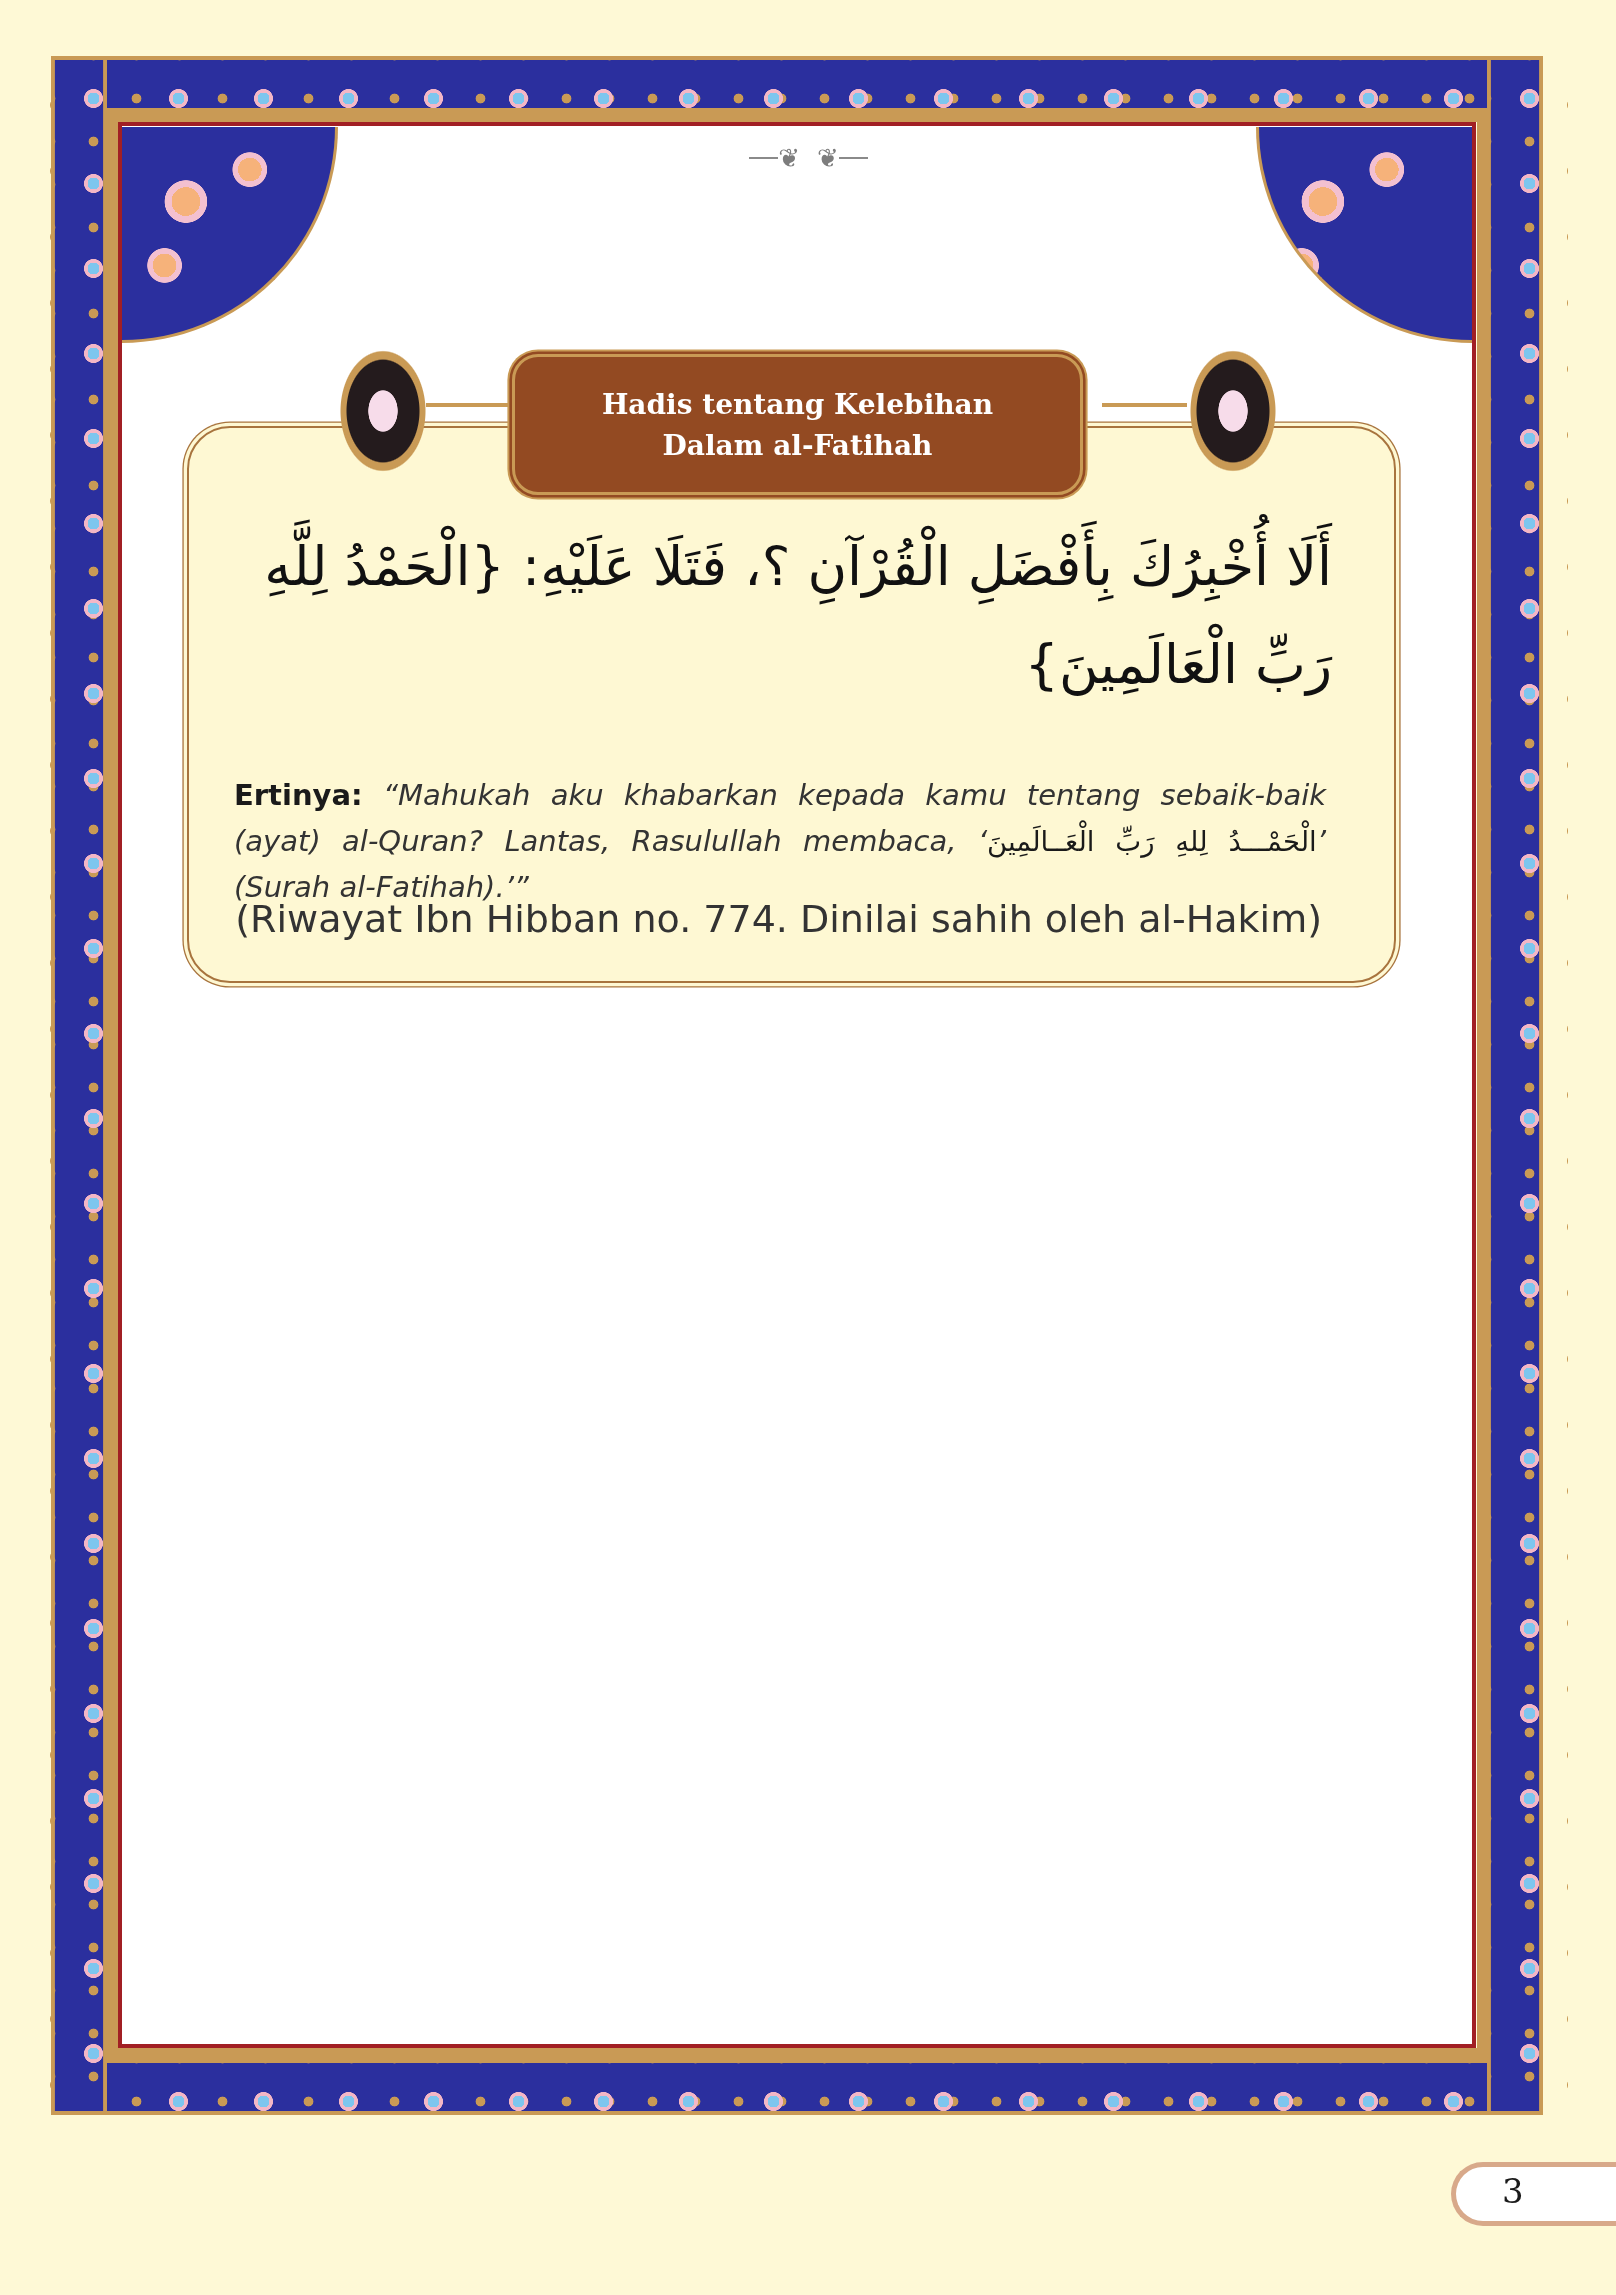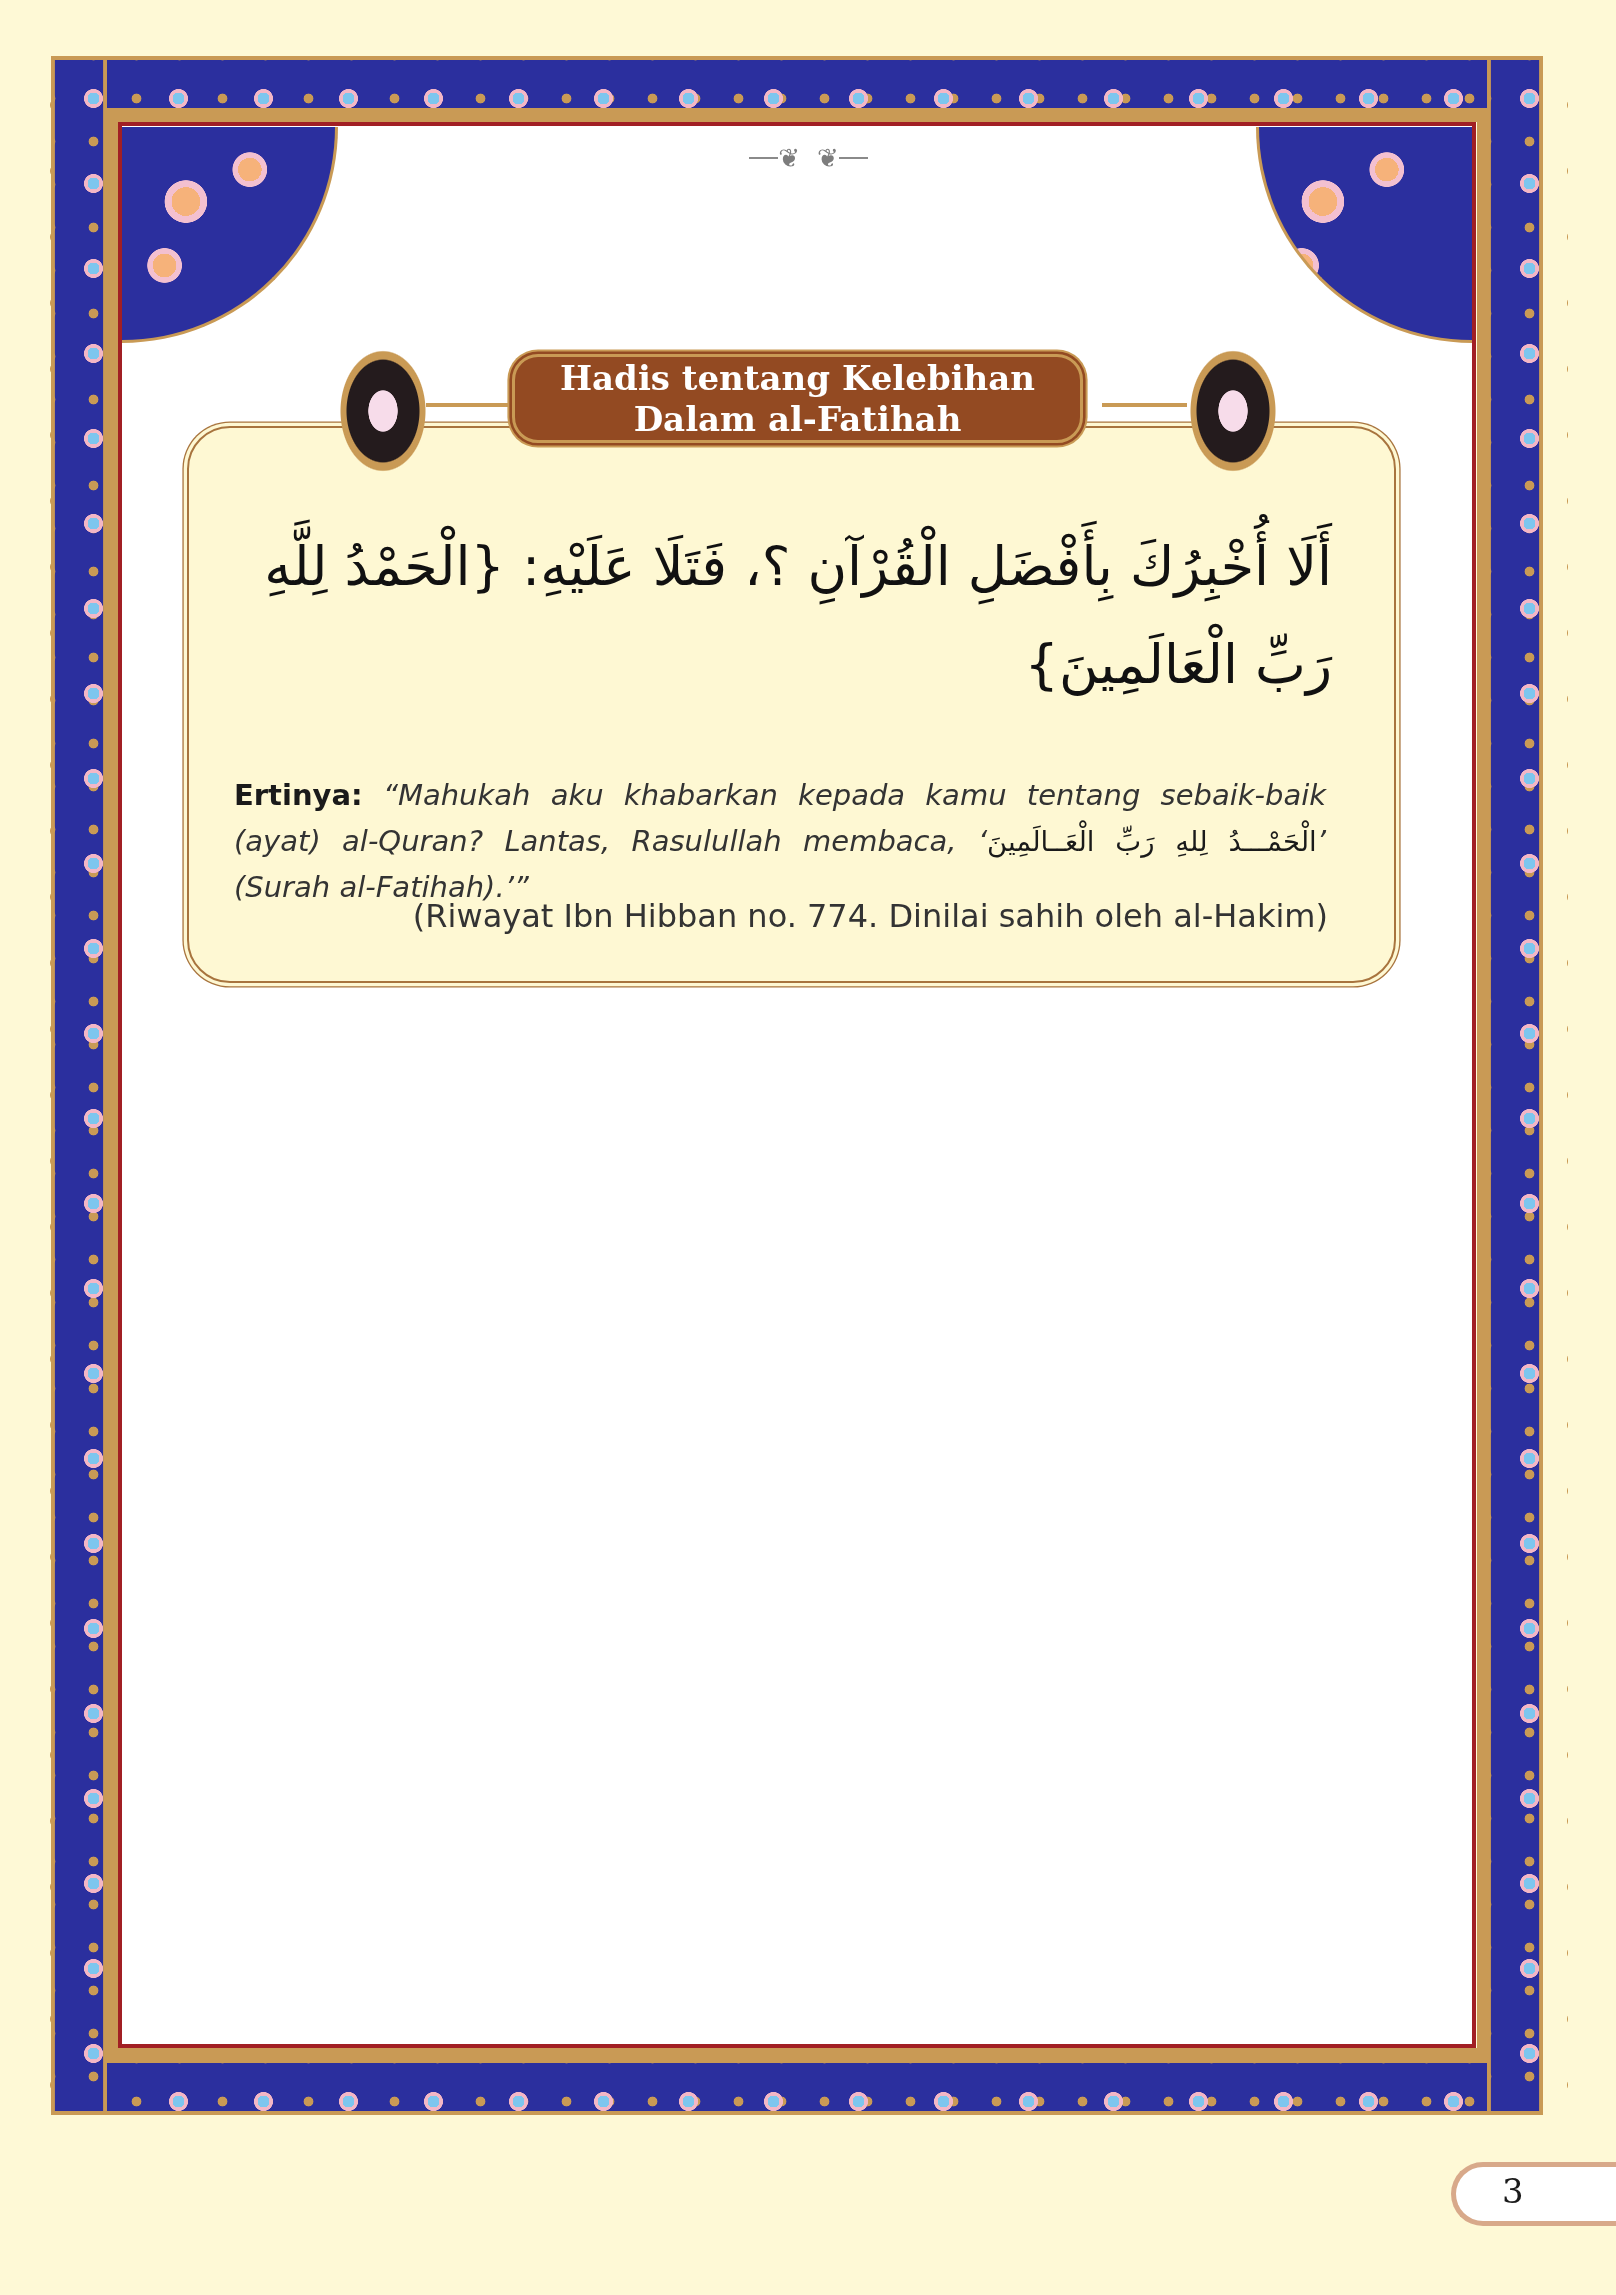--- a/index.html
+++ b/index.html
@@ -65,27 +65,27 @@
       position: absolute; left: 0; top: 143px; width: 1617px; text-align: center;
       color: #6e6e6e;
       font-family: "DejaVu Serif", serif; font-style: italic; font-size: 30px;
       display: flex; justify-content: center; align-items: center; gap: 17px;
     }
     .flourish { display: inline-flex; align-items: center; color: #7d7d7d; font-style: normal; font-size: 26px; }
     .flourish .line { display: inline-block; width: 29.5px; height: 2px; background: #8a8a8a; }
 
     
     .title-banner {
-      position: absolute; left: 512px; top: 354px; width: 571px; height: 89px;
+      position: absolute; left: 512px; top: 354px; width: 571px; height: 141px;
       background: #934A22; color: #ffffff;
       border: 3.3px solid #C99A55; border-radius: 26px;
       box-shadow: 0 0 0 2.6px #934A22, 0 0 0 4.6px #C99A55;
       box-sizing: border-box;
       display: flex; flex-direction: column; justify-content: center; align-items: center;
-      font-family: "DejaVu Serif", serif; font-weight: bold; font-size: 34px; line-height: 41px;
+      font-family: "DejaVu Serif", serif; font-weight: bold; font-size: 28px; line-height: 41px;
       z-index: 3;
     }
     .banner-ornament {
       position: absolute; top: 342px; width: 98px; height: 138px; z-index: 3;
       border-radius: 50%;
       background:
         radial-gradient(ellipse at 50% 50%, #f7dcea 0 14.4px, #241b1d 15px 36px, #C99A55 37px 42px, transparent 43px);
     }
     .banner-ornament.left  { left: 334px; }
     .banner-ornament.right { left: 1184px; }
@@ -111,22 +111,22 @@
     }
     .translation {
       position: absolute; left: 234px; top: 772px; width: 1092px;
       font-size: 29px; line-height: 46px; color: #333333;
       text-align: justify;
     }
     .translation .label { font-weight: bold; font-style: normal; color: #1a1a1a; }
     .translation .quote { font-style: italic; }
     .translation .inline-arabic { font-style: normal; font-size: 27.5px; direction: rtl; unicode-bidi: isolate; color: #1a1a1a; }
     .citation {
-      position: absolute; left: 236px; top: 897px; width: 1092px; text-align: right;
-      font-size: 32px; color: #333333;
+      position: absolute; left: 230px; top: 897px; width: 1092px; text-align: right;
+      font-size: 38px; color: #333333;
     }
 
     
     .page-number-pill {
       position: absolute; left: 1451px; top: 2162px; width: 197px; height: 64px;
       border: 5.9px solid #D8A98A; border-right: none; border-radius: 32px 0 0 32px;
       background: #ffffff; box-sizing: border-box;
     }
     .page-number {
       position: absolute; left: 1502px; top: 2171px;

